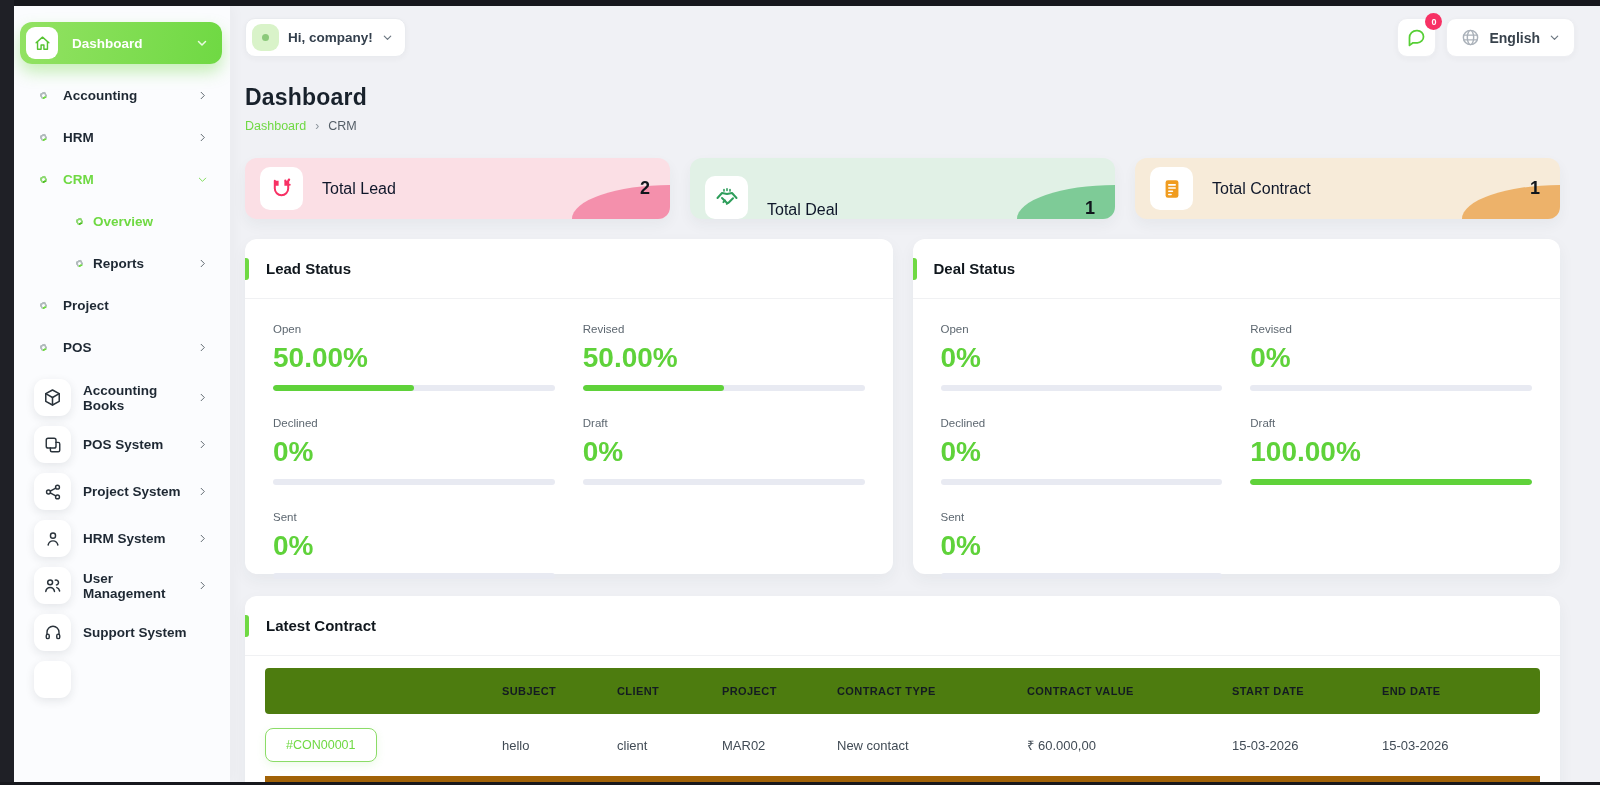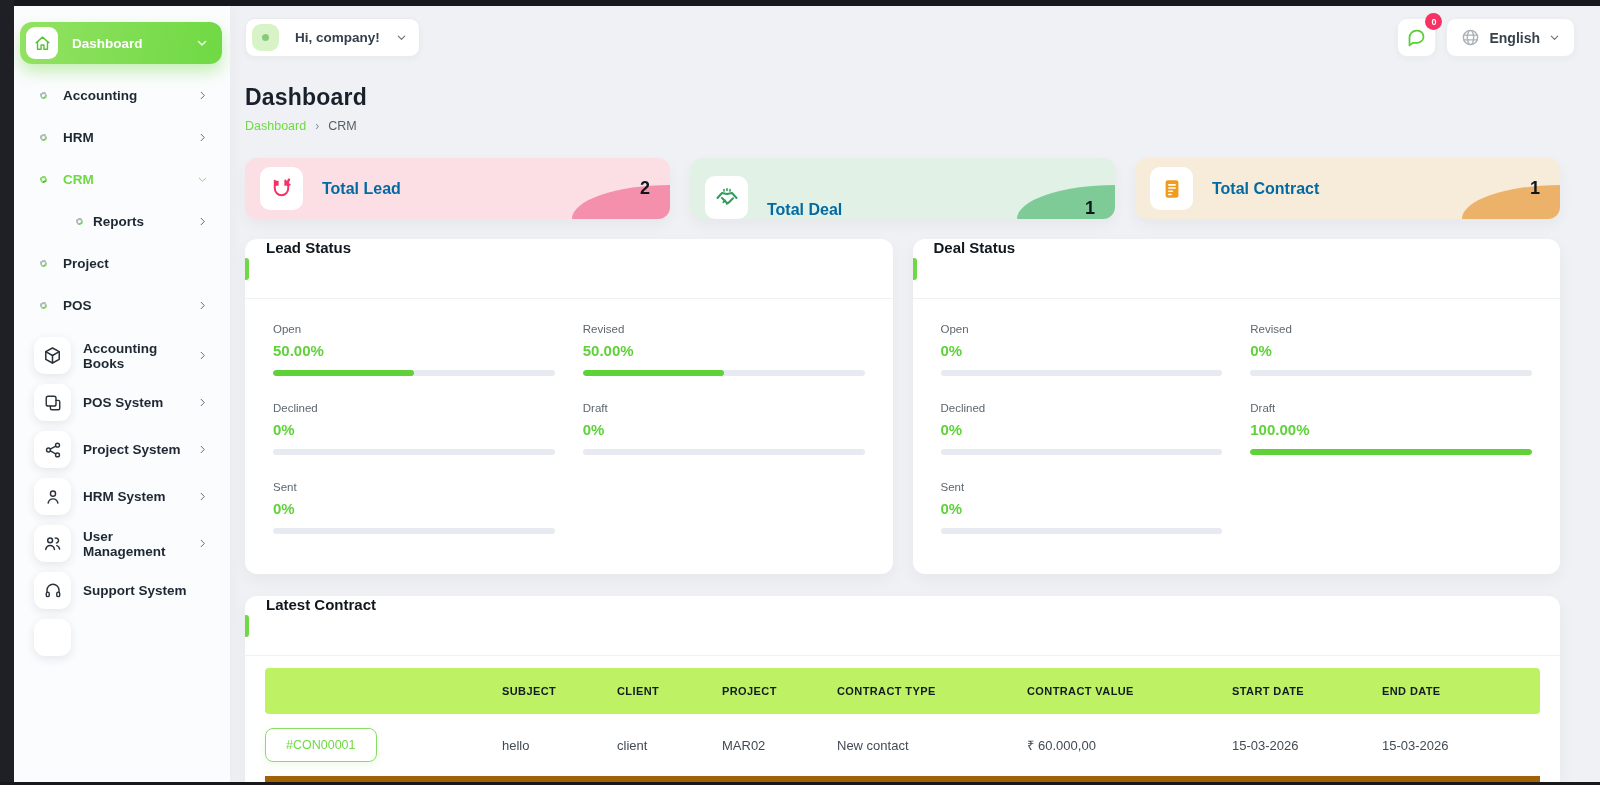--- a/index.html
+++ b/index.html
@@ -39,21 +39,21 @@
   .module-list { margin-top:6px; }
   .module-item { display:flex; align-items:center; height:47px; padding:0 22px 0 20px; cursor:pointer; color:#1e2833; }
   .module-iconbox { width:37px; height:37px; border-radius:11px; background:#fff; box-shadow:0 3px 10px rgba(30,40,50,.10); display:flex; align-items:center; justify-content:center; color:#2a333b; margin-right:12px; flex:0 0 auto; }
   .module-item .nav-label { font-size:13.5px; font-weight:600; flex:1; }
   .module-item .chev { color:#4c565f; display:flex; }
 
   
   .main { flex:1; height:100%; padding:12px 40px 0 15px; overflow:hidden; position:relative; }
 
   .topbar { display:flex; align-items:flex-start; justify-content:space-between; }
-  .greet-chip { display:flex; align-items:center; gap:16px; background:#fff; border:1px solid #e9ebef; border-radius:10px; height:39px; padding:0 12px 0 6px; box-shadow:0 2px 6px rgba(40,50,60,.04); cursor:pointer; }
+  .greet-chip { display:flex; align-items:center; gap:9px; background:#fff; border:1px solid #e9ebef; border-radius:10px; height:39px; padding:0 12px 0 6px; box-shadow:0 2px 6px rgba(40,50,60,.04); cursor:pointer; }
   .greet-avatar { width:27px; height:27px; border-radius:9px; background:#d9f3c9; position:relative; }
   .greet-avatar::after { content:""; position:absolute; left:10px; top:10px; width:7px; height:7px; border-radius:50%; background:#8bc97a; }
   .greet-text { font-size:13.5px; color:#333f4c; font-weight:600; }
   .chip-chev { color:#6b7680; display:flex; }
 
   .top-actions { display:flex; gap:10px; margin-right:-15px; }
   .icon-btn { position:relative; width:39px; height:39px; background:#fff; border:1px solid #edeef2; border-radius:10px; display:flex; align-items:center; justify-content:center; cursor:pointer; box-shadow:0 2px 6px rgba(40,50,60,.04); }
   .msg-badge { position:absolute; top:-6px; right:-7px; min-width:17px; height:17px; border-radius:9px; background:#f73164; color:#fff; font-size:9px; font-weight:700; display:flex; align-items:center; justify-content:center; padding:0 4px; }
   .lang-btn { display:flex; align-items:center; gap:9px; background:#fff; border:1px solid #edeef2; border-radius:10px; height:39px; padding:0 14px; cursor:pointer; box-shadow:0 2px 6px rgba(40,50,60,.04); }
   .lang-label { font-size:14px; color:#38424c; font-weight:600; }
@@ -62,42 +62,42 @@
   .page-title { font-size:23px; font-weight:700; color:#18212b; letter-spacing:.2px; }
   .breadcrumb { margin-top:8px; font-size:12.5px; display:flex; align-items:center; gap:9px; }
   .bc-link { color:#6fd943; cursor:pointer; }
   .bc-sep { color:#8b949c; font-size:12px; }
   .bc-current { color:#545e67; }
 
   
   .stat-row { display:flex; gap:20px; margin-top:25px; }
   .stat-card { position:relative; flex:1; height:61px; border-radius:12px; overflow:hidden; display:flex; align-items:center; padding:0 20px 0 15px; box-shadow:0 6px 14px rgba(40,50,60,.05); cursor:default; }
   .stat-iconbox { width:43px; height:43px; background:#fff; border-radius:10px; display:flex; align-items:center; justify-content:center; z-index:2; }
-  .stat-label { font-size:16px; font-weight:700; color:#0369a1; margin-left:19px; flex:1; z-index:2; }
+  .stat-label { font-size:16px; font-weight:400; color:#0f172a; margin-left:19px; flex:1; z-index:2; }
   .stat-value { font-size:18px; font-weight:700; color:#10161c; z-index:2; }
   .swoosh { position:absolute; right:0; bottom:0; width:98px; height:34px; border-top-left-radius:100% 100%; z-index:1; }
 
   
   .status-row { display:flex; gap:20px; margin-top:20px; }
   .card { background:#fff; border-radius:12px; box-shadow:0 6px 16px rgba(40,50,60,.05); position:relative; }
   .status-card { flex:1; height:335px; }
-  .card-head { position:relative; height:60px; display:flex; align-items:flex-start; border-bottom:1px solid #f0f1f3; }
+  .card-head { position:relative; height:60px; display:flex; align-items:center; border-bottom:1px solid #f0f1f3; }
   .card-accent { position:absolute; left:0; top:19px; width:4px; height:22px; background:#6fd943; border-radius:0 3px 3px 0; }
   .card-title { font-size:15px; font-weight:700; color:#10171d; margin-left:21px; }
   .status-grid { display:grid; grid-template-columns:1fr 1fr; column-gap:28px; row-gap:26px; padding:24px 28px; }
   .stat-item .s-label { font-size:11.5px; color:#5d6770; }
-  .stat-item .s-value { font-size:15px; font-weight:700; color:#5fd23a; margin-top:7px; }
+  .stat-item .s-value { font-size:28px; font-weight:700; color:#5fd23a; margin-top:7px; }
   .s-bar { margin-top:11px; height:6px; border-radius:3px; background:#e8eaf2; overflow:hidden; }
   .s-fill { height:100%; border-radius:3px; background:#5fd23a; }
 
   
   .contract-card { margin-top:22px; height:230px; overflow:hidden; }
   .tbl { padding:12px 20px 0 20px; }
   .tbl-head, .tbl-row { display:grid; grid-template-columns:237px 115px 105px 115px 190px 205px 150px 1fr; align-items:center; }
-  .tbl-head { background:#bef264; border-radius:4px; height:46px; }
+  .tbl-head { background:#4d7c0f; border-radius:4px; height:46px; }
   .th { font-size:11px; font-weight:700; color:#141b22; letter-spacing:.4px; text-transform:uppercase; padding-right:8px; }
   .tbl-row { height:68px; border-bottom:6px solid #a16207; }
   .td { font-size:13px; color:#414b55; padding-right:8px; }
   .id-badge { display:inline-block; border:1px solid #8bdc67; color:#6fd943; background:#fff; border-radius:8px; padding:9px 20px; font-size:12.5px; cursor:pointer; box-shadow:0 3px 8px rgba(111,217,67,.12); }
 
   svg { display:block; }
 </style>
 </head>
 <body>
 
@@ -145,20 +145,24 @@
         </div>
         <div class="nav-item active">
           <span class="bullet"></span>
           <span class="nav-label">CRM</span>
           <span class="chev">
             <svg viewBox="0 0 24 24" width="11" height="11" fill="none" stroke="currentColor" stroke-width="1.9" stroke-linecap="round" stroke-linejoin="round">
               <polyline points="5 9 12 16 19 9"></polyline>
             </svg>
           </span>
         </div>
+        <div class="nav-item sub active">
+          <span class="bullet"></span>
+          <span class="nav-label">Overview</span>
+        </div>
         <div class="nav-item sub">
           <span class="bullet"></span>
           <span class="nav-label">Reports</span>
           <span class="chev">
             <svg viewBox="0 0 24 24" width="11" height="11" fill="none" stroke="currentColor" stroke-width="1.9" stroke-linecap="round" stroke-linejoin="round">
               <polyline points="9 5 16 12 9 19"></polyline>
             </svg>
           </span>
         </div>
         <div class="nav-item">

